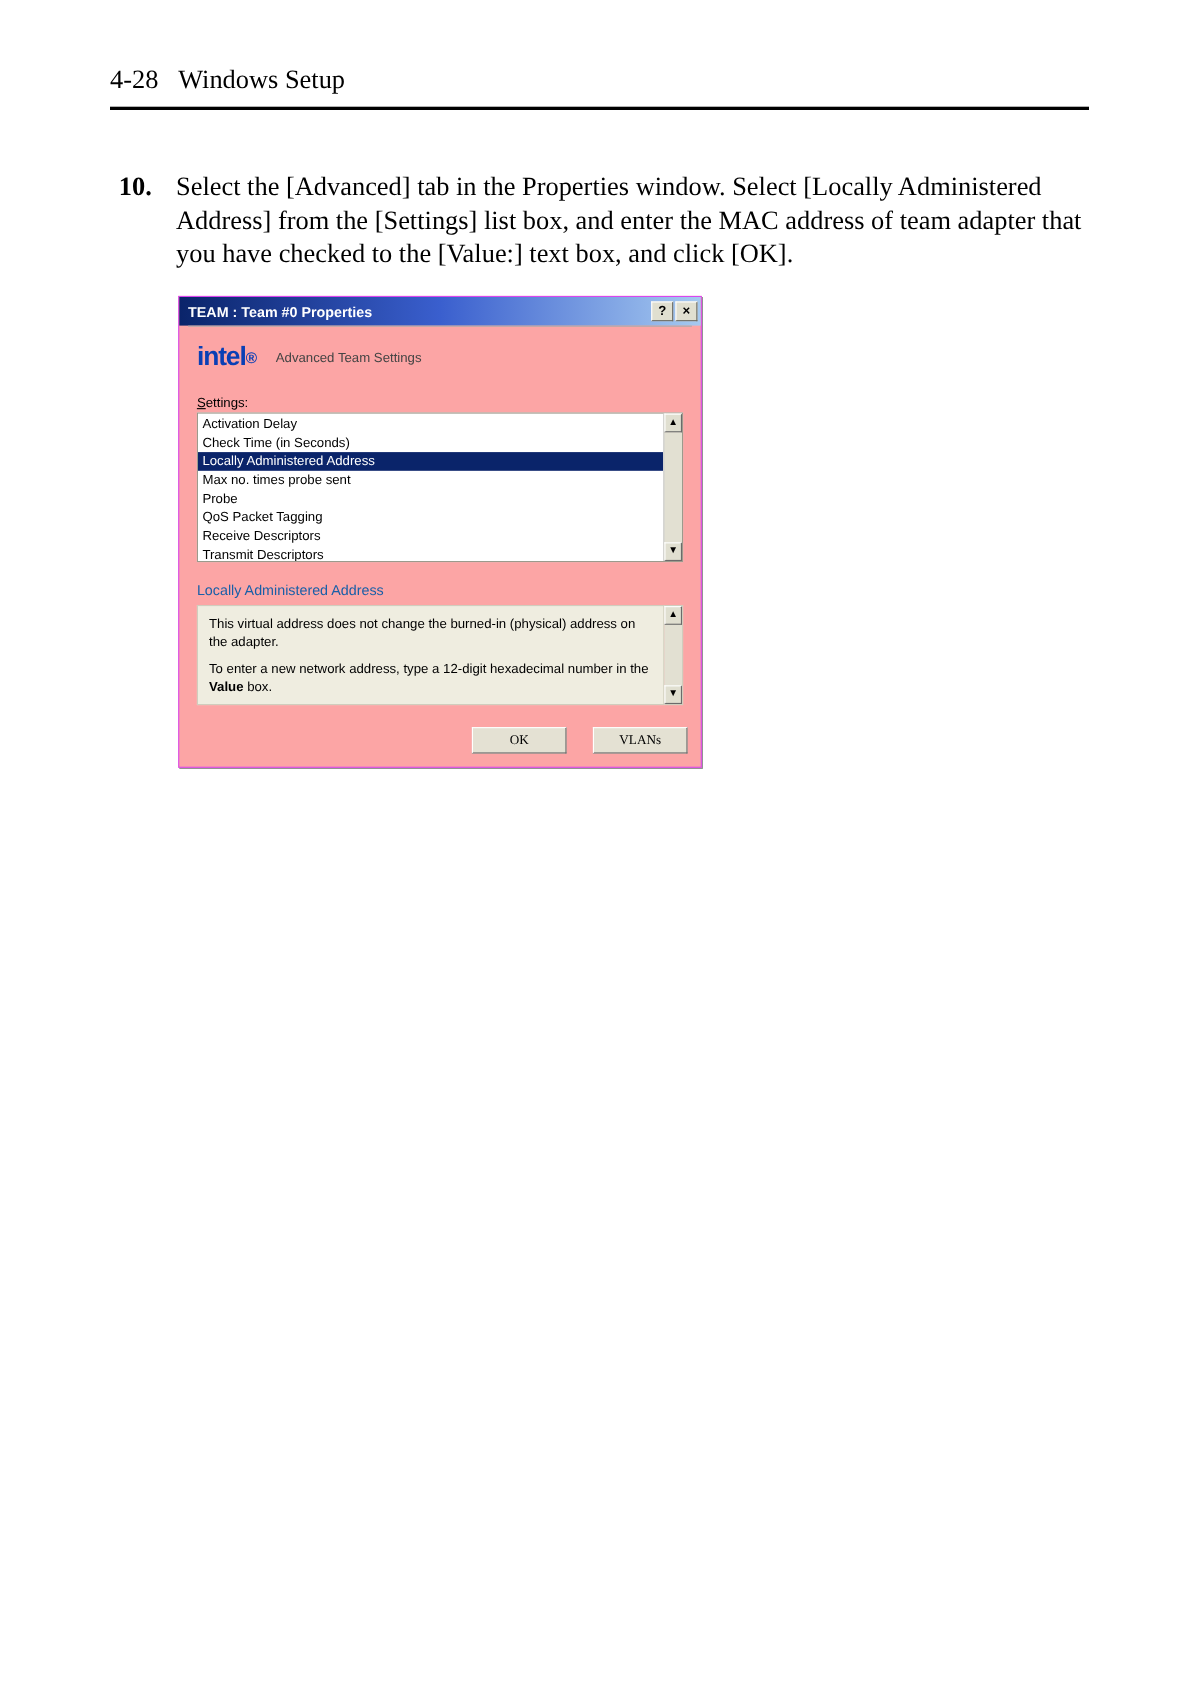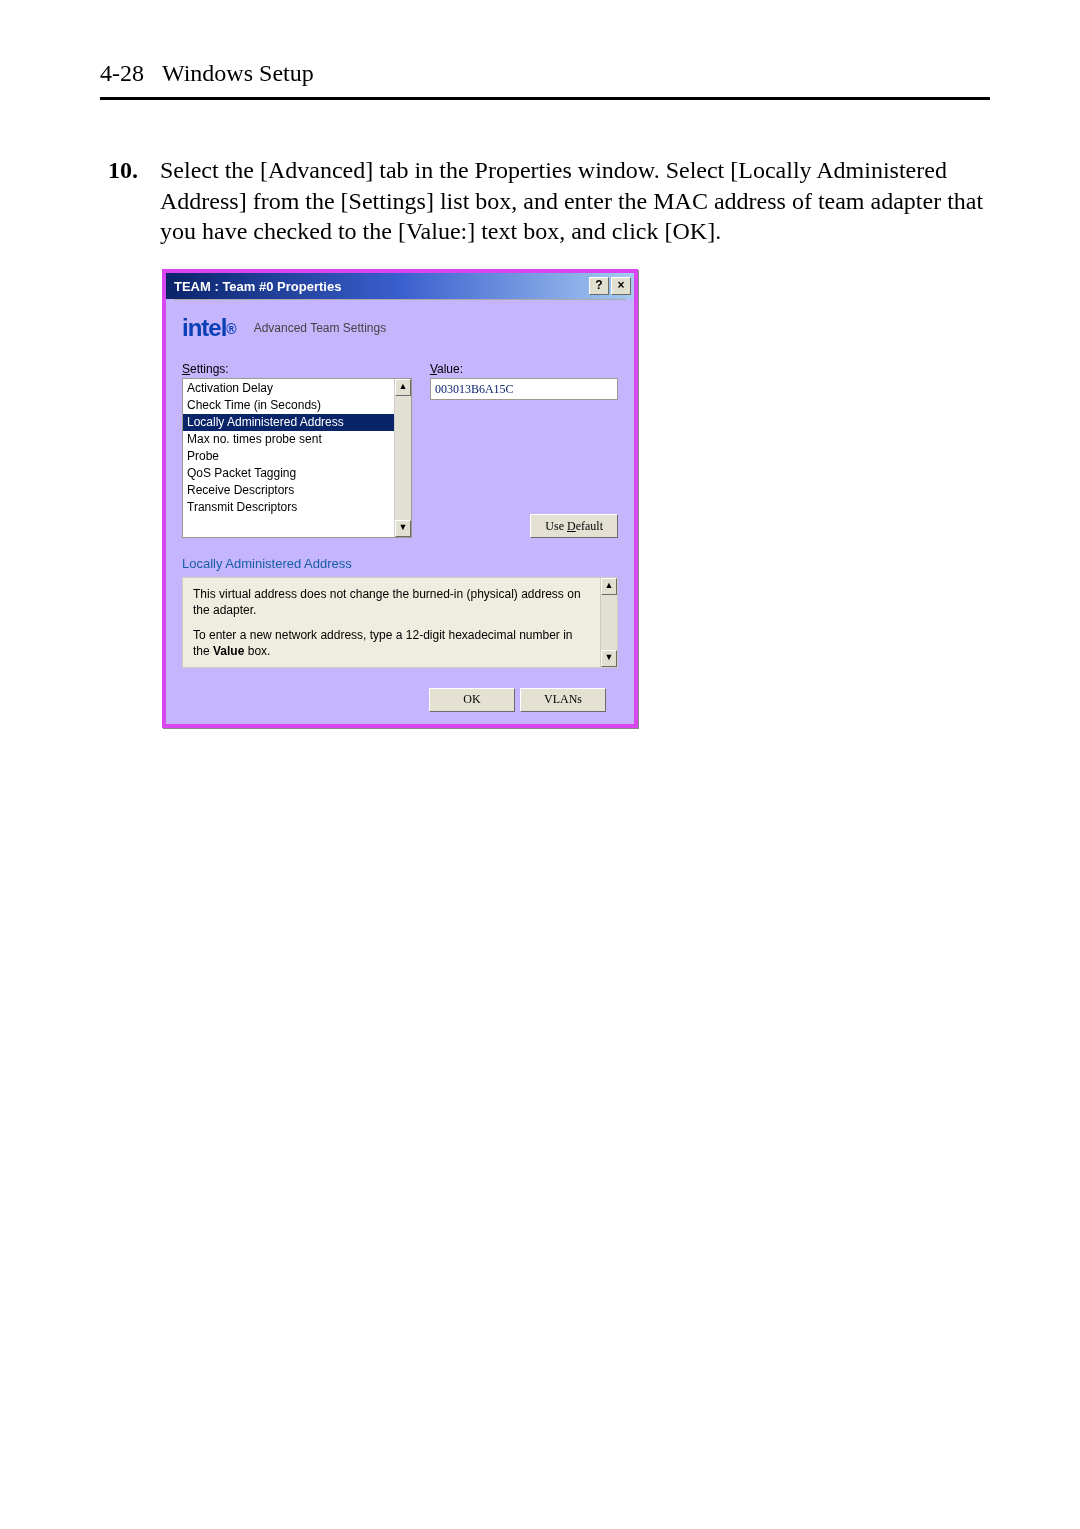--- a/index.html
+++ b/index.html
@@ -6,57 +6,57 @@
   html, body { width: 1080px; height: 1529px; background: #fff; font-family: "Times New Roman", serif; color: #000; }
   .page { width: 1080px; padding: 60px 90px 0 100px; }
   .running-head { font-size: 24px; margin-bottom: 10px; }
   .hr { height: 3px; background: #000; margin-bottom: 55px; }
   .step-row { display: flex; align-items: flex-start; gap: 22px; }
   .step-num { font-weight: bold; font-size: 24px; min-width: 38px; text-align: right; padding-top: 2px; }
   .step-body { font-size: 24px; line-height: 1.28; }
   .dialog-wrap { margin-top: 22px; margin-left: 62px; }
 
   
-  .win-dialog { width: 476px; background: #c4b5fd; font-family: Tahoma, Arial, sans-serif; font-size: 12px; color: #000; border: 4px solid #d946ef; box-shadow: 1px 1px 0 #888; }
+  .win-dialog { width: 476px; background: #fca5a5; font-family: Tahoma, Arial, sans-serif; font-size: 12px; color: #000; border: 1px solid #d946ef; box-shadow: 1px 1px 0 #888; }
   .titlebar { height: 26px; background: linear-gradient(90deg,#0a246a,#3a5fce,#a6caf0); display: flex; align-items: center; justify-content: space-between; padding: 0 3px 0 8px; }
   .titlebar-text { color: #fff; font-weight: bold; font-size: 13px; }
   .titlebar-btns { display: flex; gap: 2px; }
   .sysbtn { width: 20px; height: 18px; background: #e0dfd0; border: 1px solid #fff; border-right-color:#6b6b63; border-bottom-color:#6b6b63; font-family: Arial; font-size: 12px; font-weight: bold; line-height: 14px; text-align: center; }
   .tabstrip { display: flex; align-items: flex-end; margin: 10px 8px 0 8px; height: 24px; position: relative; }
   .tab { padding: 3px 10px; font-size: 12px; border: 1px solid #aaa; border-bottom: none; background: #e8e5d8; margin-right: -1px; position: relative; top: 1px; color:#333; }
   .tab.active { background: #efece0; border-color: #aaa; top: 0; z-index: 2; font-weight: normal; }
   .tab-rule { margin: 0 8px; border-top: 1px solid #aaa; }
   .tab-content { padding: 14px 16px 10px 16px; }
   .brand-row { display: flex; align-items: center; gap: 18px; margin-bottom: 20px; }
   .intel-logo { font-family: Arial; font-size: 24px; font-weight: bold; color: #0a3fb5; letter-spacing: -1px; }
   .intel-logo .dot { font-size: 14px; position: relative; top:-2px; }
   .ats { font-size: 12px; color: #444; }
 
-  .two-col { display: flex; gap: 18px; margin-top: 12px; }
+  .two-col { display: flex; gap: 18px; margin-top: 12px; flex-direction: column; }
   .col-a { flex: 1 1 55%; }
   .col-b { flex: 1 1 45%; display: flex; flex-direction: column; }
   .col-label { font-size: 12px; margin-bottom: 2px; }
   .col-label .uline { text-decoration: underline; }
-  .settings-list { height: 160px; border: 1px solid #9c9a8c; background: #fff; display: flex; }
+  .settings-list { height: 136px; border: 1px solid #9c9a8c; background: #fff; display: flex; }
   .list-inner { flex: 1; overflow: hidden; padding: 1px 0; }
   .list-item { padding: 0 4px; font-size: 12px; line-height: 17px; white-space: nowrap; }
   .list-item.sel { background: #0a246a; color: #fff; }
   .vscroll { width: 17px; background: #e2e0d2; display: flex; flex-direction: column; justify-content: space-between; border-left: 1px solid #ccc; }
   .vscroll-btn { height: 17px; background: #e0dfd0; border: 1px solid #fff; border-right-color:#6b6b6b; border-bottom-color:#6b6b6b; font-size: 9px; text-align: center; line-height: 13px; }
   .value-input { width: 100%; height: 22px; border: 1px solid #9c9a8c; background: #fff; padding: 0 4px; font-family: Tahoma; font-size: 12px; color: #0a246a; }
   .use-default-btn { margin-top: auto; align-self: flex-end; height: 24px; padding: 0 14px; background: #e4e1d3; border: 1px solid #fff; border-right-color:#6b6b6b; border-bottom-color:#6b6b6b; font-family: Tahoma; font-size: 12px; }
 
   .section-name { color: #185fa8; font-size: 13px; margin: 18px 0 6px 0; }
   .desc-box { display:flex; }
   .desc-text { flex:1; border: 1px solid #d0cdbd; background: #efede0; padding: 8px 10px; font-size: 12px; line-height: 1.35; }
   .caution-row { display:flex; gap:8px; margin-bottom:10px; }
   .warn-icon { width:18px; height:18px; background:#ffcc00; border:1px solid #b88700; position:relative; clip-path: polygon(50% 0, 100% 100%, 0 100%); }
   .warn-icon::after { content:"!"; position:absolute; left:0; right:0; text-align:center; font-weight:bold; font-size:13px; top:1px; color:#000; }
   .desc-box .vscroll { border:1px solid #d0cdbd; border-left:none; }
-  .btn-row { display:flex; justify-content:flex-end; gap:5px; padding: 10px 28px 12px 0; }
+  .btn-row { display:flex; justify-content:flex-end; gap:24px; padding: 10px 12px 12px 0; }
   .dlg-btn { width: 86px; height: 24px; background: #e4e1d3; border:1px solid #fff; border-right-color:#6b6b6b; border-bottom-color:#6b6b6b; font-family:Tahoma; font-size:12px; }
 </style>
 </head>
 <body>
 
 <div class="page">
   <div class="running-head">
     <span>4-28</span>&nbsp;&nbsp;&nbsp;<span>Windows Setup</span>
   </div>
   <div class="hr"></div>
@@ -97,25 +97,20 @@
                 <div class="list-item">QoS Packet Tagging</div>
                 <div class="list-item">Receive Descriptors</div>
                 <div class="list-item">Transmit Descriptors</div>
               </div>
               <div class="vscroll">
                 <div class="vscroll-btn">▲</div>
                 <div class="vscroll-btn">▼</div>
               </div>
             </div>
           </div>
-          <div class="col-b">
-            <div class="col-label"><span class="uline">V</span><span>alue:</span></div>
-            <input class="value-input" value="003013B6A15C" style="">
-            <button class="use-default-btn">Use <span style="text-decoration:underline">D</span>efault</button>
-          </div>
         </div>
 
         <div class="section-name">Locally Administered Address</div>
 
         <div class="desc-box">
           <div class="desc-text">
             <div style="margin-bottom:8px;">This virtual address does not change the burned-in (physical) address on the adapter.</div>
             <div><span>To enter a new network address, type a 12-digit hexadecimal number in the </span><b>Value</b><span> box.</span></div>
           </div>
           <div class="vscroll">

